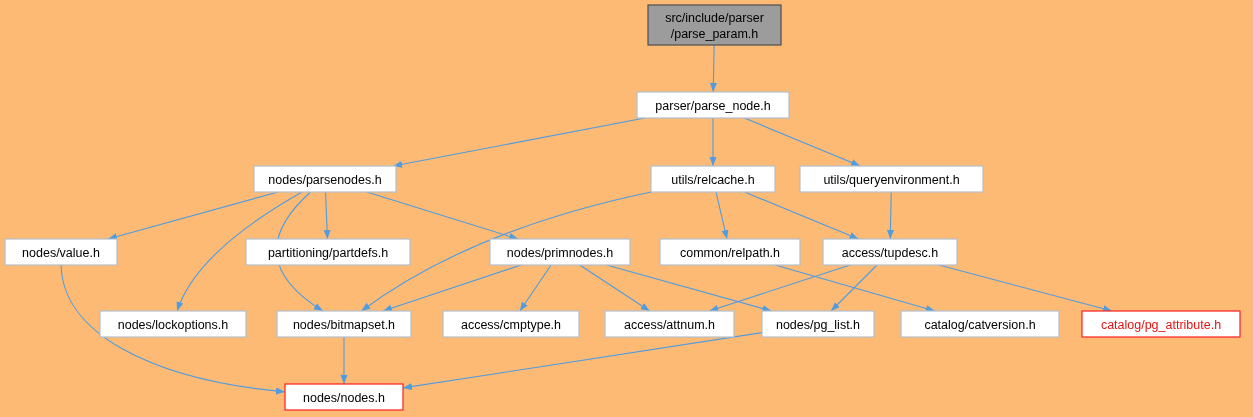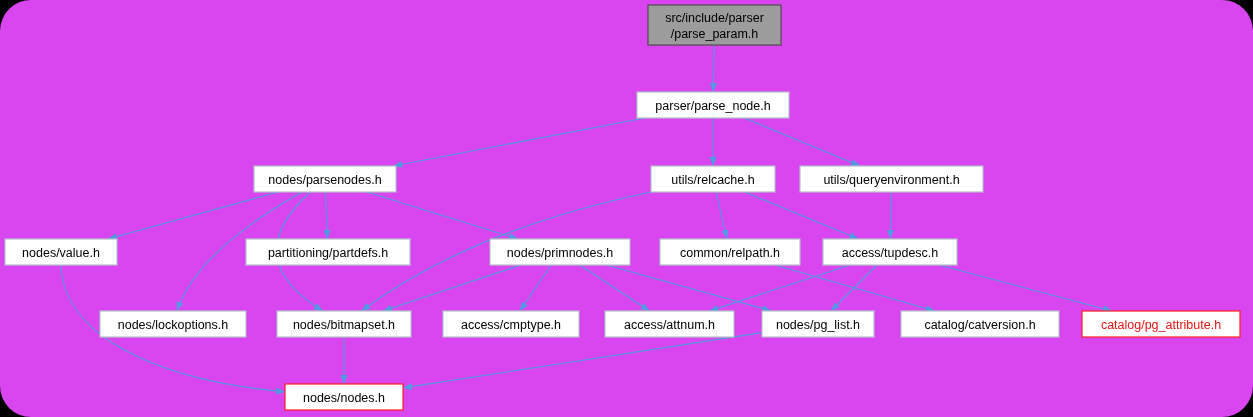--- a/index.html
+++ b/index.html
@@ -22,21 +22,21 @@
     fill: none;
     stroke-width: 1.1px;
   }
   svg .node-box {
     stroke-width: 1.2px;
   }
 </style>
 </head>
 <body style="background: rgb(0, 0, 0);">
 
-<div class="canvas" style="background: #d946ef; border-radius: 31px;">
+<div class="canvas" style="background: #fdba74;">
   <svg width="1253" height="417" viewBox="0 0 1253 417" xmlns="http://www.w3.org/2000/svg">
     <defs>
       <marker id="arrowhead" markerUnits="userSpaceOnUse" markerWidth="10" markerHeight="8" refX="9" refY="3.5" orient="auto">
         <path d="M0,0 L9,3.5 L0,7 Z" fill="#4f9ce0"></path>
       </marker>
     </defs>
     <g>
         <path class="edge" d="M714.125,45 L713.24375,92" stroke="#4f9ce0" marker-end="url(#arrowhead)"></path>
         <path class="edge" d="M644.8378378378378,118 L393.1621621621622,166" stroke="#4f9ce0" marker-end="url(#arrowhead)"></path>
         <path class="edge" d="M713,118 L713,166" stroke="#4f9ce0" marker-end="url(#arrowhead)"></path>

